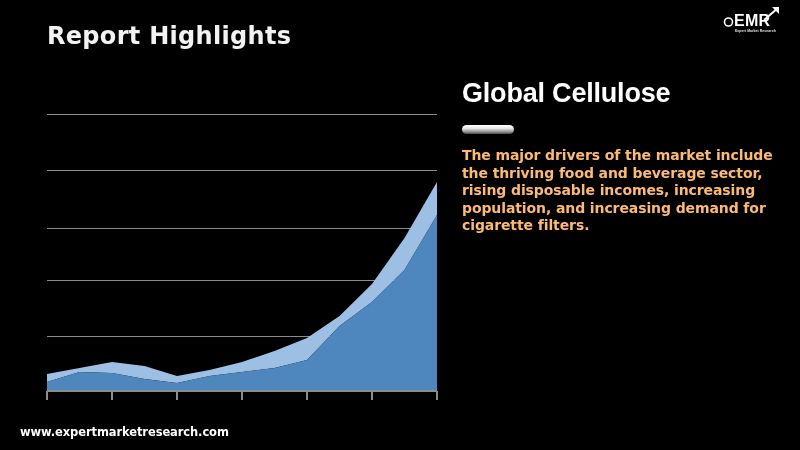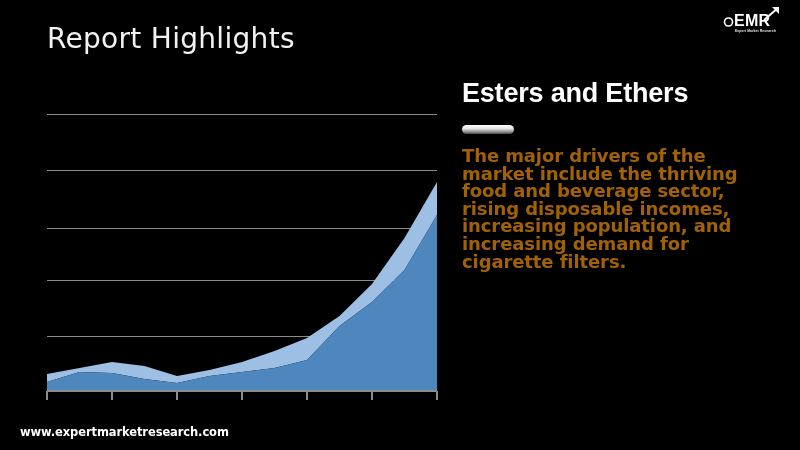--- a/index.html
+++ b/index.html
@@ -20,22 +20,22 @@
     position: absolute;
     inset: 0;
     background: #000000;
   }
 
   
   .header-title {
     position: absolute;
     left: 47px;
     top: 22px;
-    font-size: 28px;
-    font-weight: 400;
+    font-size: 24px;
+    font-weight: 700;
     color: #f2f2f2;
     letter-spacing: 0.3px;
     font-family: "DejaVu Sans", sans-serif;
   }
 
   
   .logo {
     position: absolute;
     right: 16px;
     top: 5px;
@@ -75,24 +75,24 @@
   .divider-bar {
     margin-top: 14px;
     width: 52px;
     height: 9px;
     border-radius: 5px;
     background: linear-gradient(to bottom, #ffffff 0%, #e8e8e8 38%, #9a9a9a 72%, #4a4a4a 100%);
   }
   .panel-para {
     margin-top: 13px;
     font-family: "DejaVu Sans", sans-serif;
-    font-size: 18px;
+    font-size: 14px;
     line-height: 17.6px;
     font-weight: bold;
-    color: #a16207;
+    color: #fdba74;
     letter-spacing: -0.1px;
   }
   .panel-para.second {
     margin-top: 20px;
   }
 
   
   .footer-url {
     position: absolute;
     left: 20px;
@@ -162,21 +162,21 @@
         <line x1="242" y1="311" x2="242" y2="320"></line>
         <line x1="307" y1="311" x2="307" y2="320"></line>
         <line x1="372" y1="311" x2="372" y2="320"></line>
         <line x1="437" y1="311" x2="437" y2="320"></line>
       </g>
     </svg>
   </div>
 
   <div class="panel">
     <div class="panel-title">
-      <div>Esters and Ethers</div>
+      <div>Global Cellulose</div>
     </div>
 
     <div class="divider-bar"></div>
 
     <div class="panel-para">The major drivers of the market include the thriving food and beverage sector, rising disposable incomes, increasing population, and increasing demand for cigarette filters.</div>
 
   </div>
 
   <div class="footer-url">www.expertmarketresearch.com</div>
 

